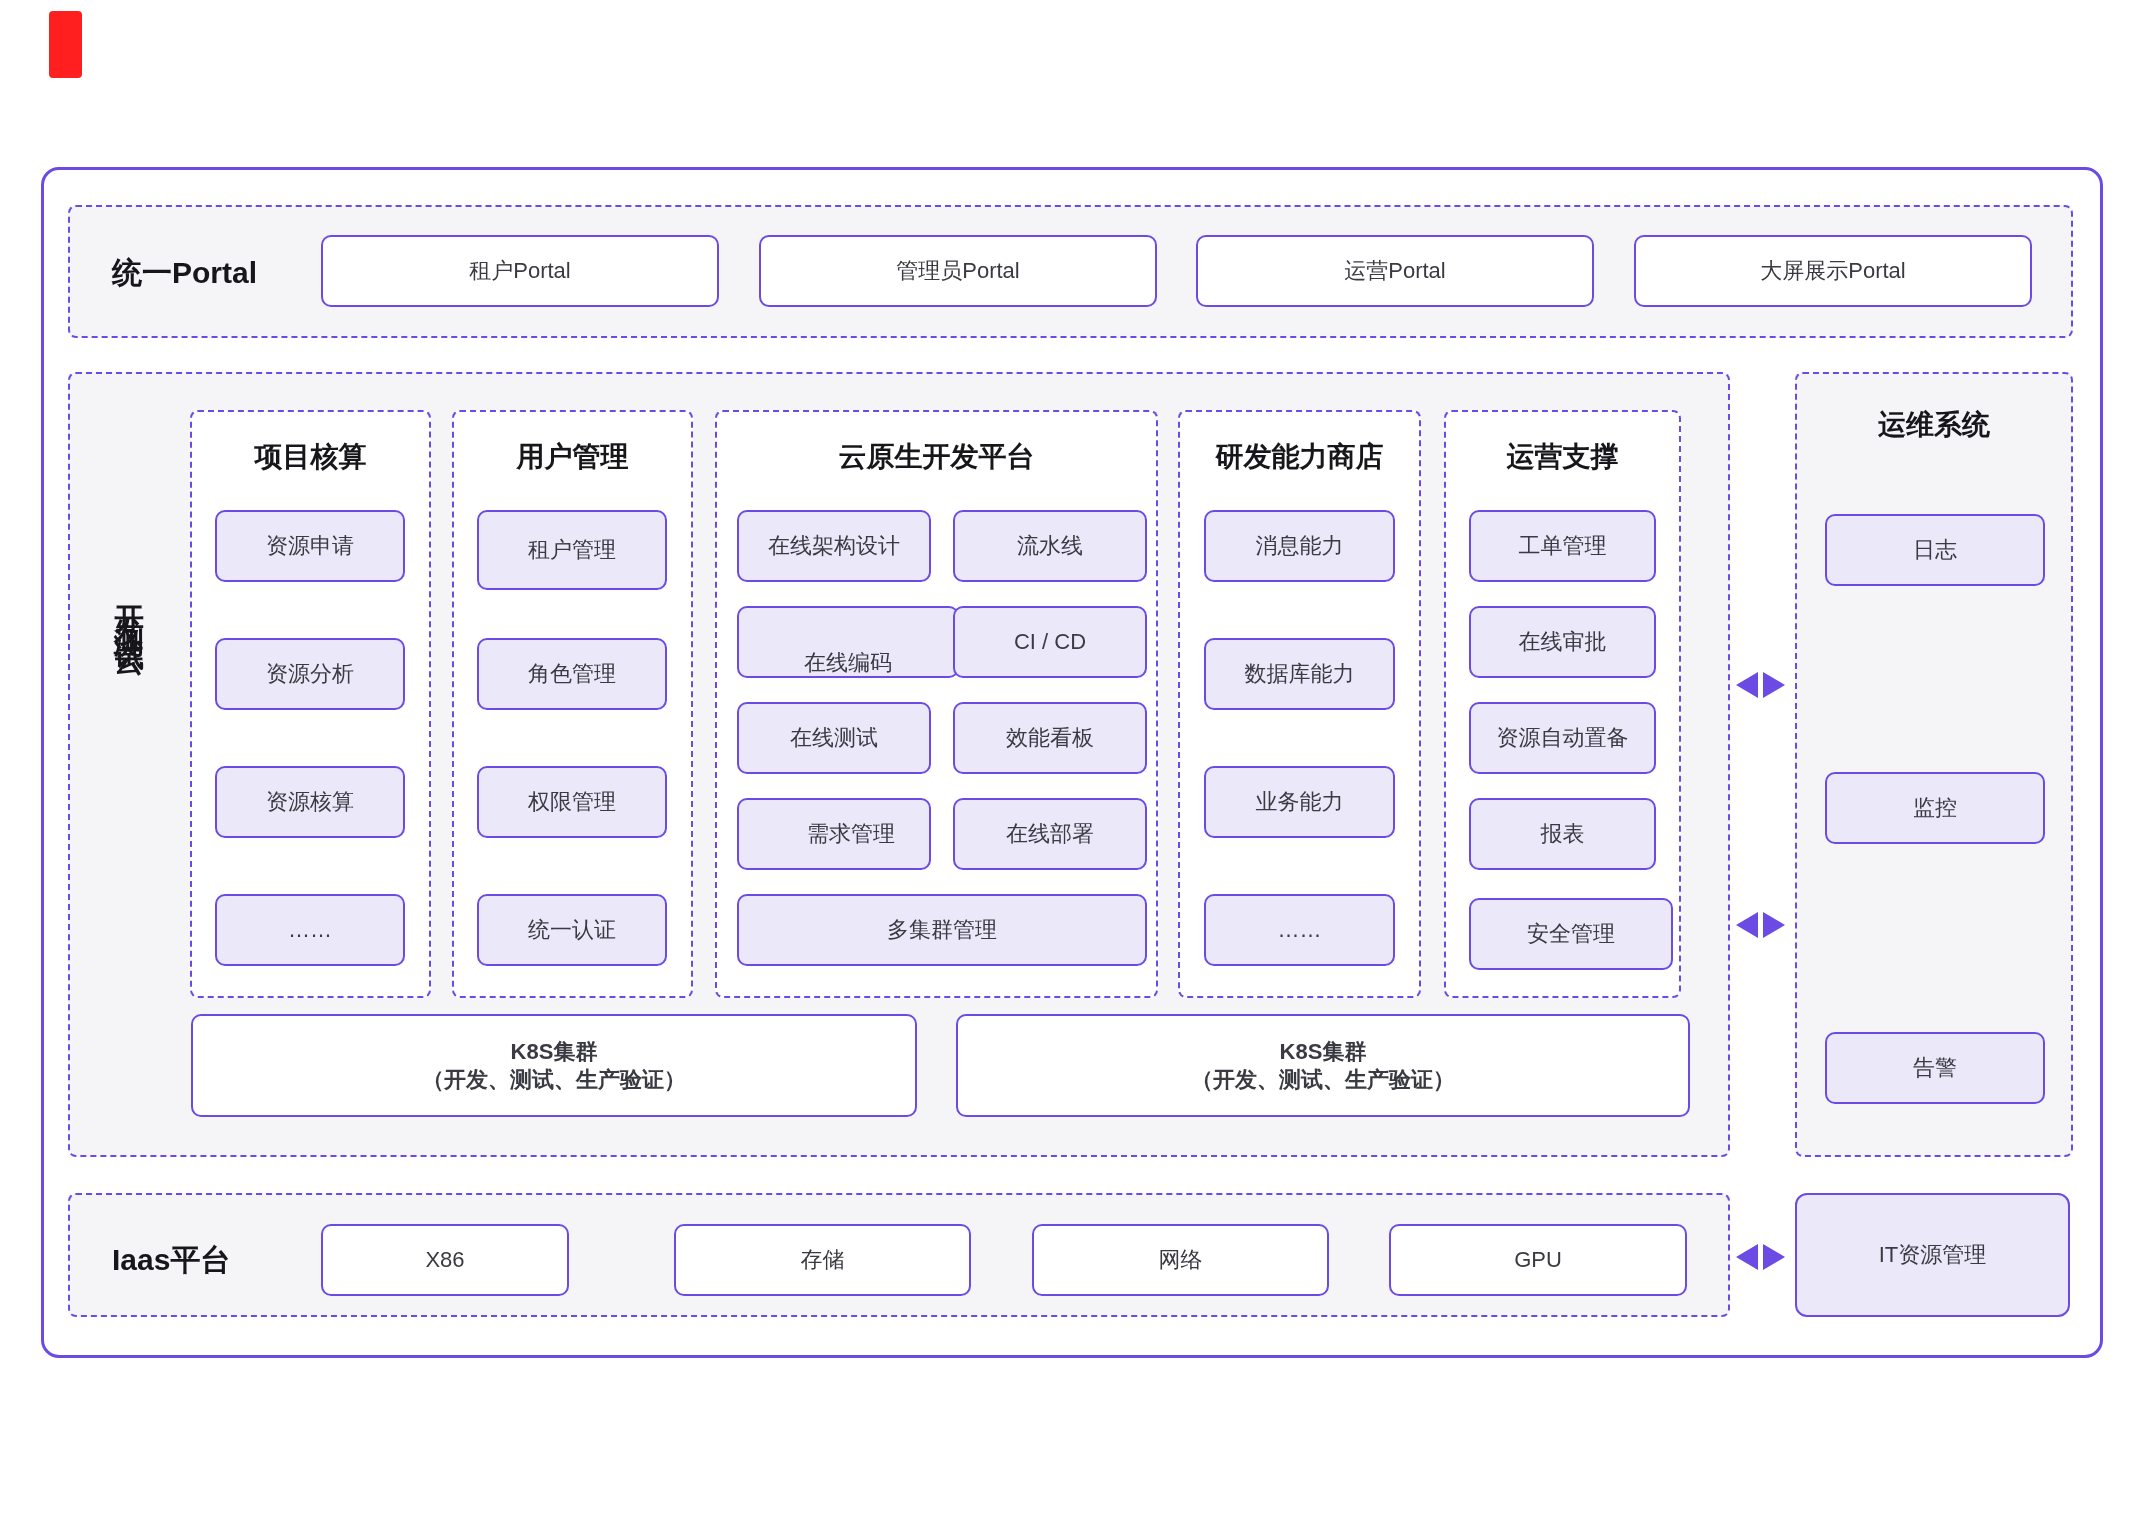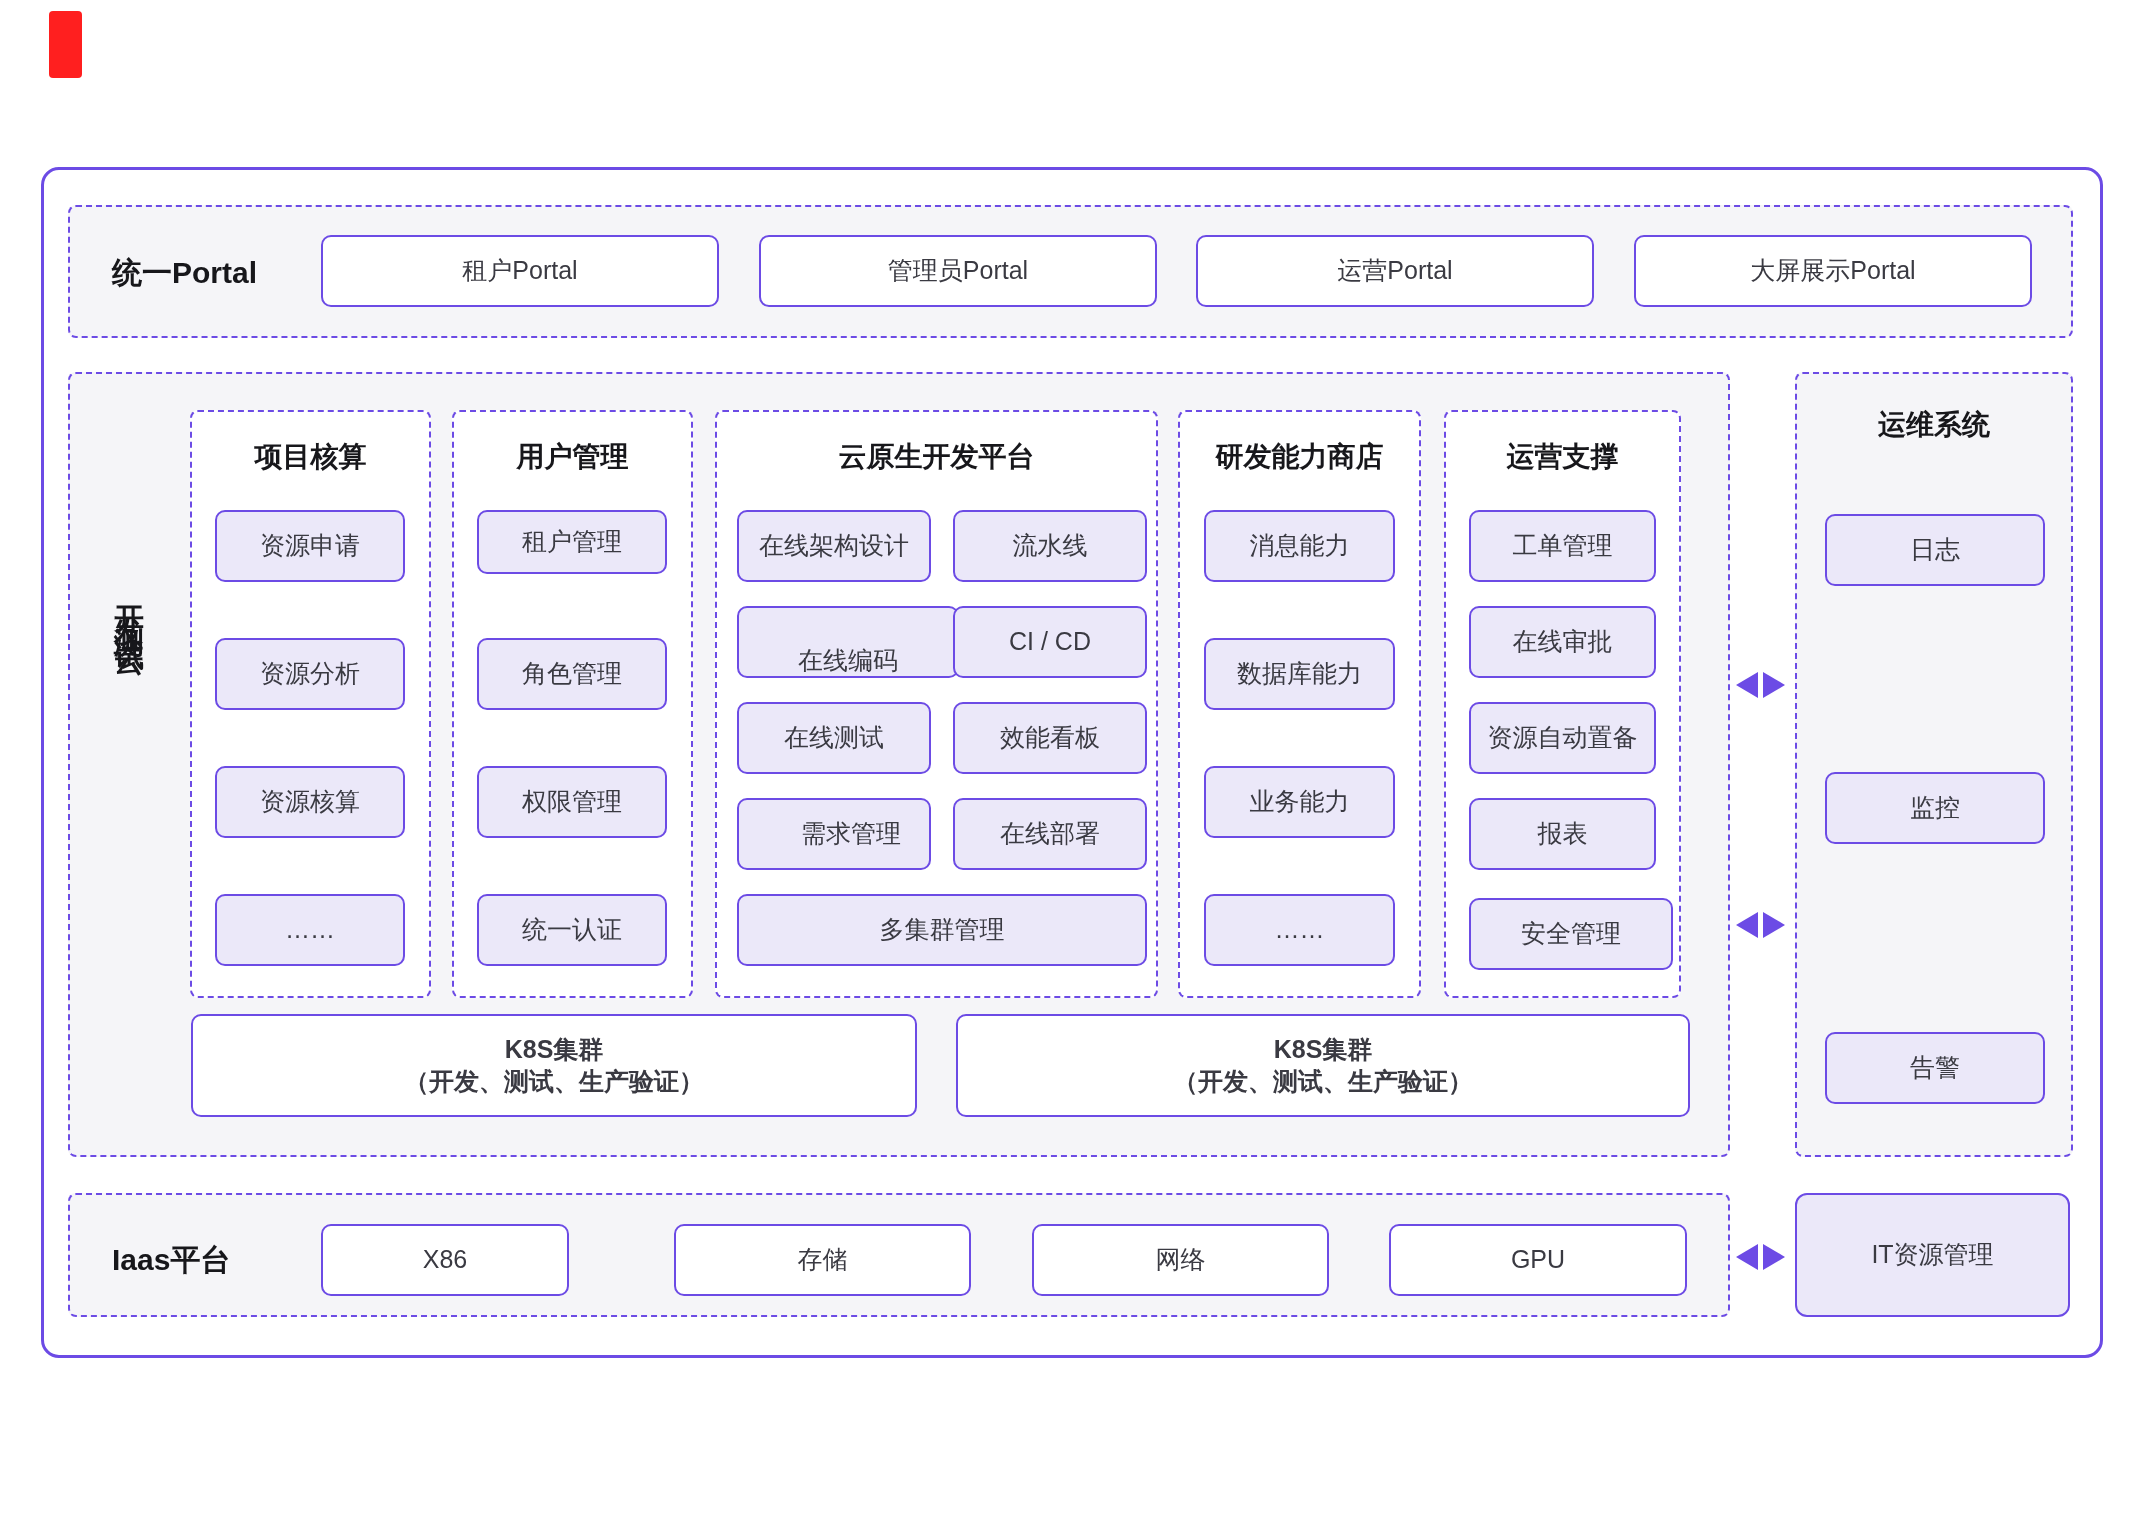--- a/index.html
+++ b/index.html
@@ -14,21 +14,21 @@
   
   .outer{border:3px solid #6C4BE5;border-radius:18px;background:#ffffff;}
   
   .band{border:2px dashed #6C4BE5;border-radius:8px;background:#F5F5F8;}
   
   .col{border:2px dashed #6C4BE5;border-radius:8px;background:#ffffff;}
   
   .cell{
     border:2.5px solid #6C4BE5;border-radius:10px;background:#EBE8F9;
     display:flex;align-items:center;justify-content:center;
-    font-size:25px;color:#3A3A42;text-align:center;line-height:1.25;
+    font-size:22px;color:#3A3A42;text-align:center;line-height:1.25;
   }
   .cell.white{background:#ffffff;}
   .cell.tall{border-radius:12px;}
   
   .band-label{font-size:30px;font-weight:bold;color:#17171B;white-space:nowrap;}
   .col-title{
     width:100%;text-align:center;padding-top:26px;font-size:28px;
     font-weight:bold;color:#17171B;
   }
   .side-label{
@@ -81,21 +81,21 @@
 <div class="abs cell" style="left:215px;top:766px;width:190px;height:72px;">
   <span>资源核算</span>
 </div>
 <div class="abs cell" style="left:215px;top:894px;width:190px;height:72px;">
   <span>……</span>
 </div>
 
 <div class="abs col" style="left:452px;top:410px;width:241px;height:588px;">
   <div class="col-title">用户管理</div>
 </div>
-<div class="abs cell" style="left:477px;top:510px;width:190px;height:64px;">
+<div class="abs cell" style="left:477px;top:510px;width:190px;height:80px;">
   <span>租户管理</span>
 </div>
 <div class="abs cell" style="left:477px;top:638px;width:190px;height:72px;">
   <span>角色管理</span>
 </div>
 <div class="abs cell" style="left:477px;top:766px;width:190px;height:72px;">
   <span>权限管理</span>
 </div>
 <div class="abs cell" style="left:477px;top:894px;width:190px;height:72px;">
   <span>统一认证</span>

